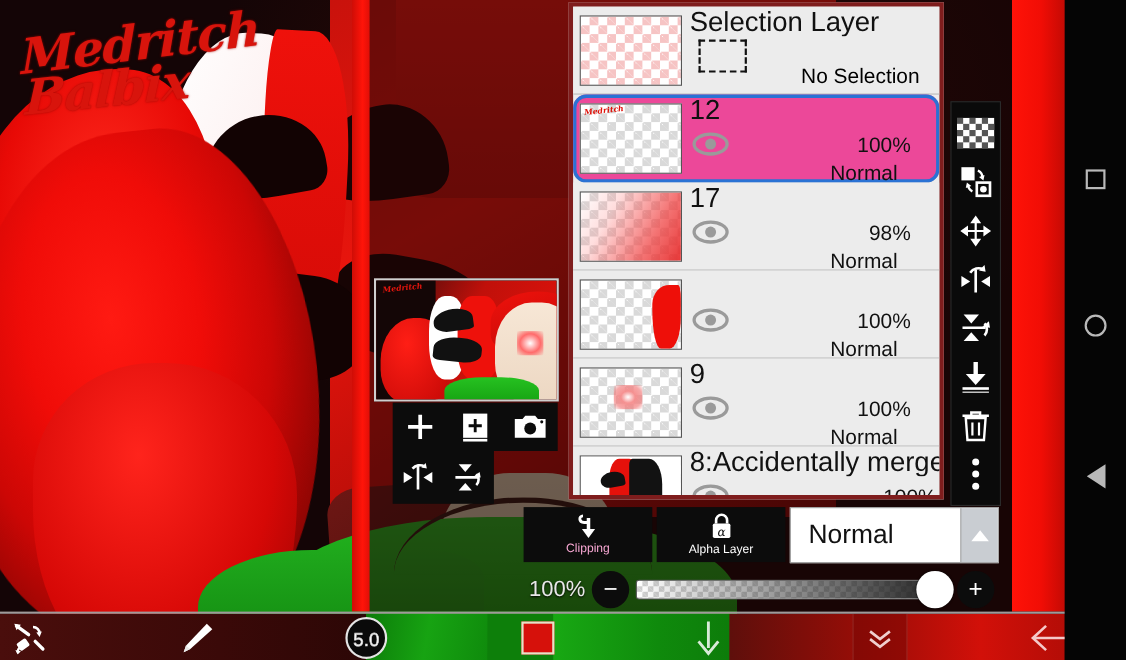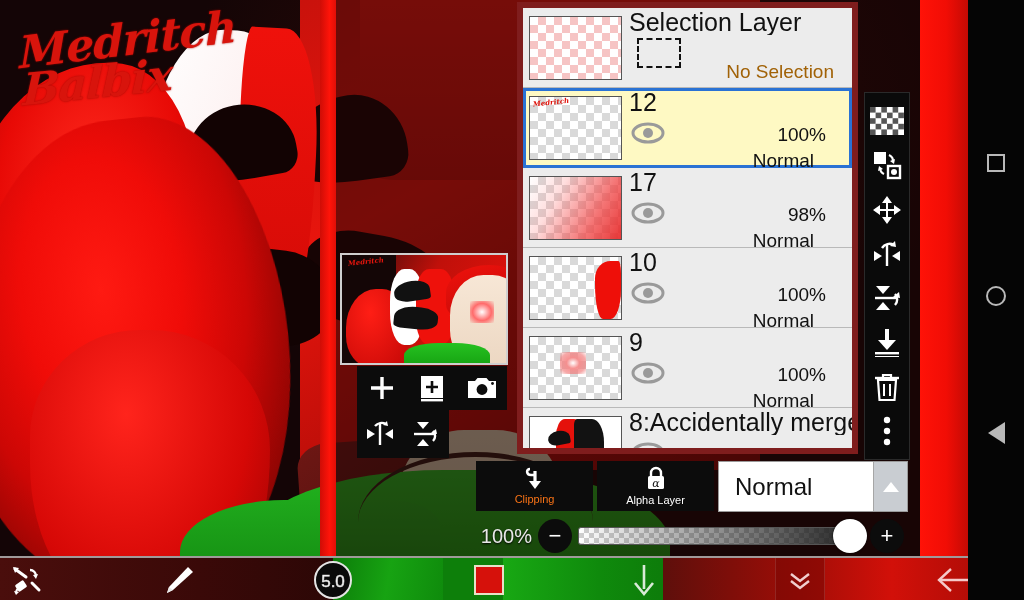--- a/index.html
+++ b/index.html
@@ -92,25 +92,25 @@
     background:rgba(28,6,6,0.55); }
 
   
   #red-strip-right { position:absolute; left:920px; top:0; width:48px; height:556px;
     background:linear-gradient(90deg,#ff1208 0%,#f10d05 55%,#c40a04 100%); }
   #red-strip-left { position:absolute; left:320px; top:0; width:16px; height:556px;
     background:linear-gradient(90deg,#cf0d06 0%,#ff1409 60%,#e00f07 100%); }
 
   
   #layer-panel { position:absolute; left:517px; top:2px; width:341px; height:452px;
-    background:#ececec; border:6px solid #7f1d1d; overflow:hidden; }
+    background:#ececec; border:4px solid #7f1d1d; overflow:hidden; }
 
   .layer-row { position:relative; display:flex; height:80px; width:100%;
     border-bottom:1px solid #b9b9b9; background:#ececec; }
-  .layer-row.selected { background:#fef9c3; }
+  .layer-row.selected { background:#ec4899;border-radius:12px; }
 
   .thumb-wrap { width:104px; min-width:104px; display:flex; align-items:center;
     justify-content:center; }
   .thumb { width:93px; height:64px; border:1px solid #555; position:relative; overflow:hidden;
     background-color:#fff;
     background-image:
       linear-gradient(45deg,#d9d9d9 25%,transparent 25%,transparent 75%,#d9d9d9 75%),
       linear-gradient(45deg,#d9d9d9 25%,transparent 25%,transparent 75%,#d9d9d9 75%);
     background-size:16px 16px; background-position:0 0, 8px 8px; }
   .thumb.pink {
@@ -141,21 +141,21 @@
     background:#111; border-radius:60% 60% 20% 50%; transform:rotate(-10deg); }
   .t8 .m-sm { position:absolute; left:16px; top:36px; width:30px; height:18px;
     background:#111; border-radius:50% 40% 40% 20%; transform:rotate(6deg); }
 
   .row-body { flex:1; position:relative; padding:1px 6px 0 2px; }
   .row-title { font-size:25px; color:#111; line-height:1.05;
     white-space:nowrap; overflow:hidden; }
   .eye { position:absolute; left:4px; top:34px; width:34px; height:22px; }
   .row-opacity { position:absolute; right:26px; top:36px; font-size:19px; color:#111; }
   .row-blend { position:absolute; right:38px; top:62px; font-size:19px; color:#111; }
-  .nosel { position:absolute; right:18px; bottom:4px; font-size:19px; color:#a16207; }
+  .nosel { position:absolute; right:18px; bottom:4px; font-size:19px; color:#000000; }
   .dashbox { position:absolute; left:10px; top:30px; width:44px; height:30px;
     border:2px dashed #111; }
 
   
   #preview-card { position:absolute; left:340px; top:253px; width:168px; height:112px;
     border:2px solid #cfcfcf; overflow:hidden; background:#200; }
   .pv { position:absolute; }
   #pv-bg { inset:0; background:linear-gradient(120deg,#2a0c0c 0%,#c0100a 45%,#e8130c 100%); }
   #pv-dark { left:0; top:0; width:54px; height:112px; background:#140606; }
   #pv-hood { left:4px; top:34px; width:60px; height:78px;
@@ -187,21 +187,21 @@
   
   #right-toolbar { position:absolute; left:864px; top:92px; width:46px; height:368px;
     background:#0a0a0a; border:1px solid #2a2a2a; display:flex; flex-direction:column;
     align-items:center; justify-content:space-between; padding:8px 0; }
   .rt-btn { width:40px; height:40px; display:flex; align-items:center; justify-content:center;
     cursor:pointer; }
 
   
   #clipping-btn { position:absolute; left:476px; top:461px; width:117px; height:50px;
     background:#0c0c0c; display:flex; flex-direction:column; align-items:center;
-    justify-content:center; color:#f97316; }
+    justify-content:center; color:#f9a8d4; }
   #alphalock-btn { position:absolute; left:597px; top:461px; width:117px; height:50px;
     background:#0c0c0c; display:flex; flex-direction:column; align-items:center;
     justify-content:center; color:#fff; }
   .btn-label { font-size:11px; margin-top:2px; }
 
   #blend-select { position:absolute; left:718px; top:461px; width:190px; height:51px;
     background:#fff; border:1px solid #9a9a9a; display:flex; align-items:center; }
   #blend-value { flex:1; padding-left:16px; font-size:24px; color:#111; }
   #blend-arrow { width:34px; height:100%; background:#c9cdd2; display:flex;
     align-items:center; justify-content:center; border-left:1px solid #a6a6a6; }
@@ -406,21 +406,20 @@
       </div>
     </div>
 
     <div class="layer-row">
       <div class="thumb-wrap">
         <div class="thumb">
             <div class="thumb-art t10"></div>
           </div>
       </div>
       <div class="row-body">
-        <div class="row-title">10</div>
         <span class="eye">
           <svg width="34" height="22" viewBox="0 0 34 22">
               <ellipse cx="17" cy="11" rx="15" ry="9" fill="none" stroke="#9a9a9a" stroke-width="3"></ellipse>
               <circle cx="17" cy="11" r="5" fill="#9a9a9a"></circle>
             </svg>
         </span>
         <div class="row-opacity">100%</div>
         <div class="row-blend">Normal</div>
       </div>
     </div>

